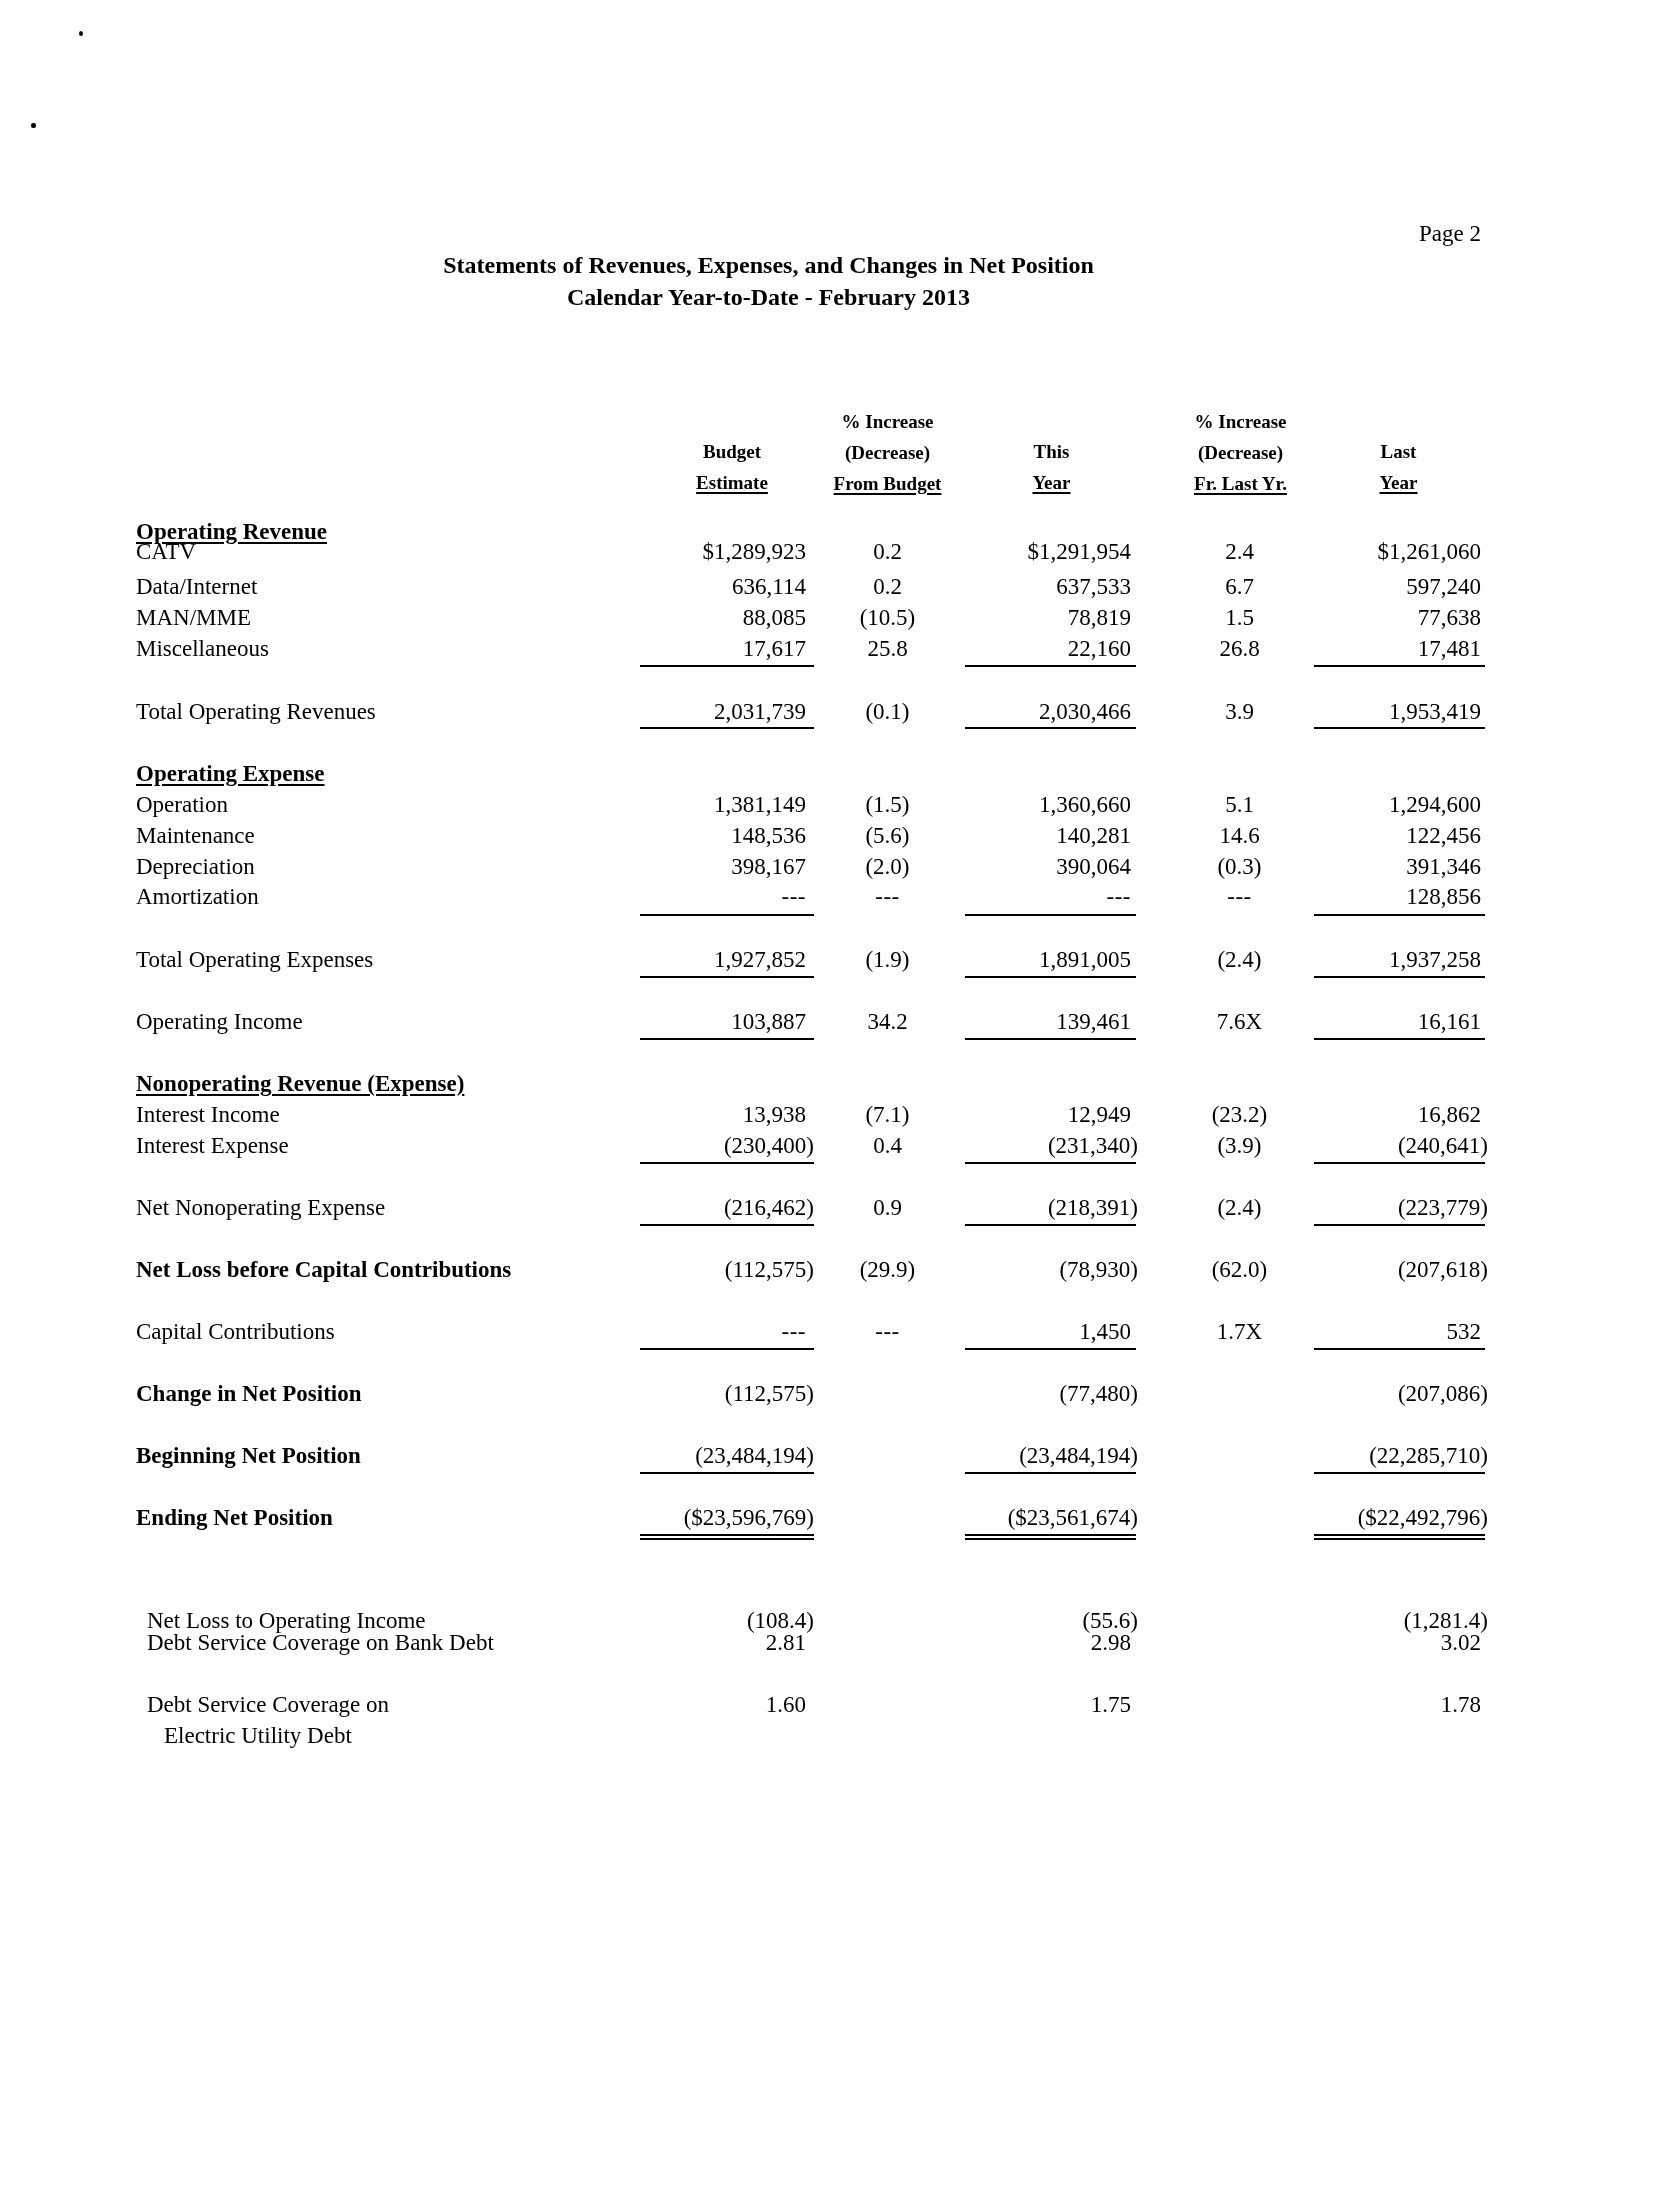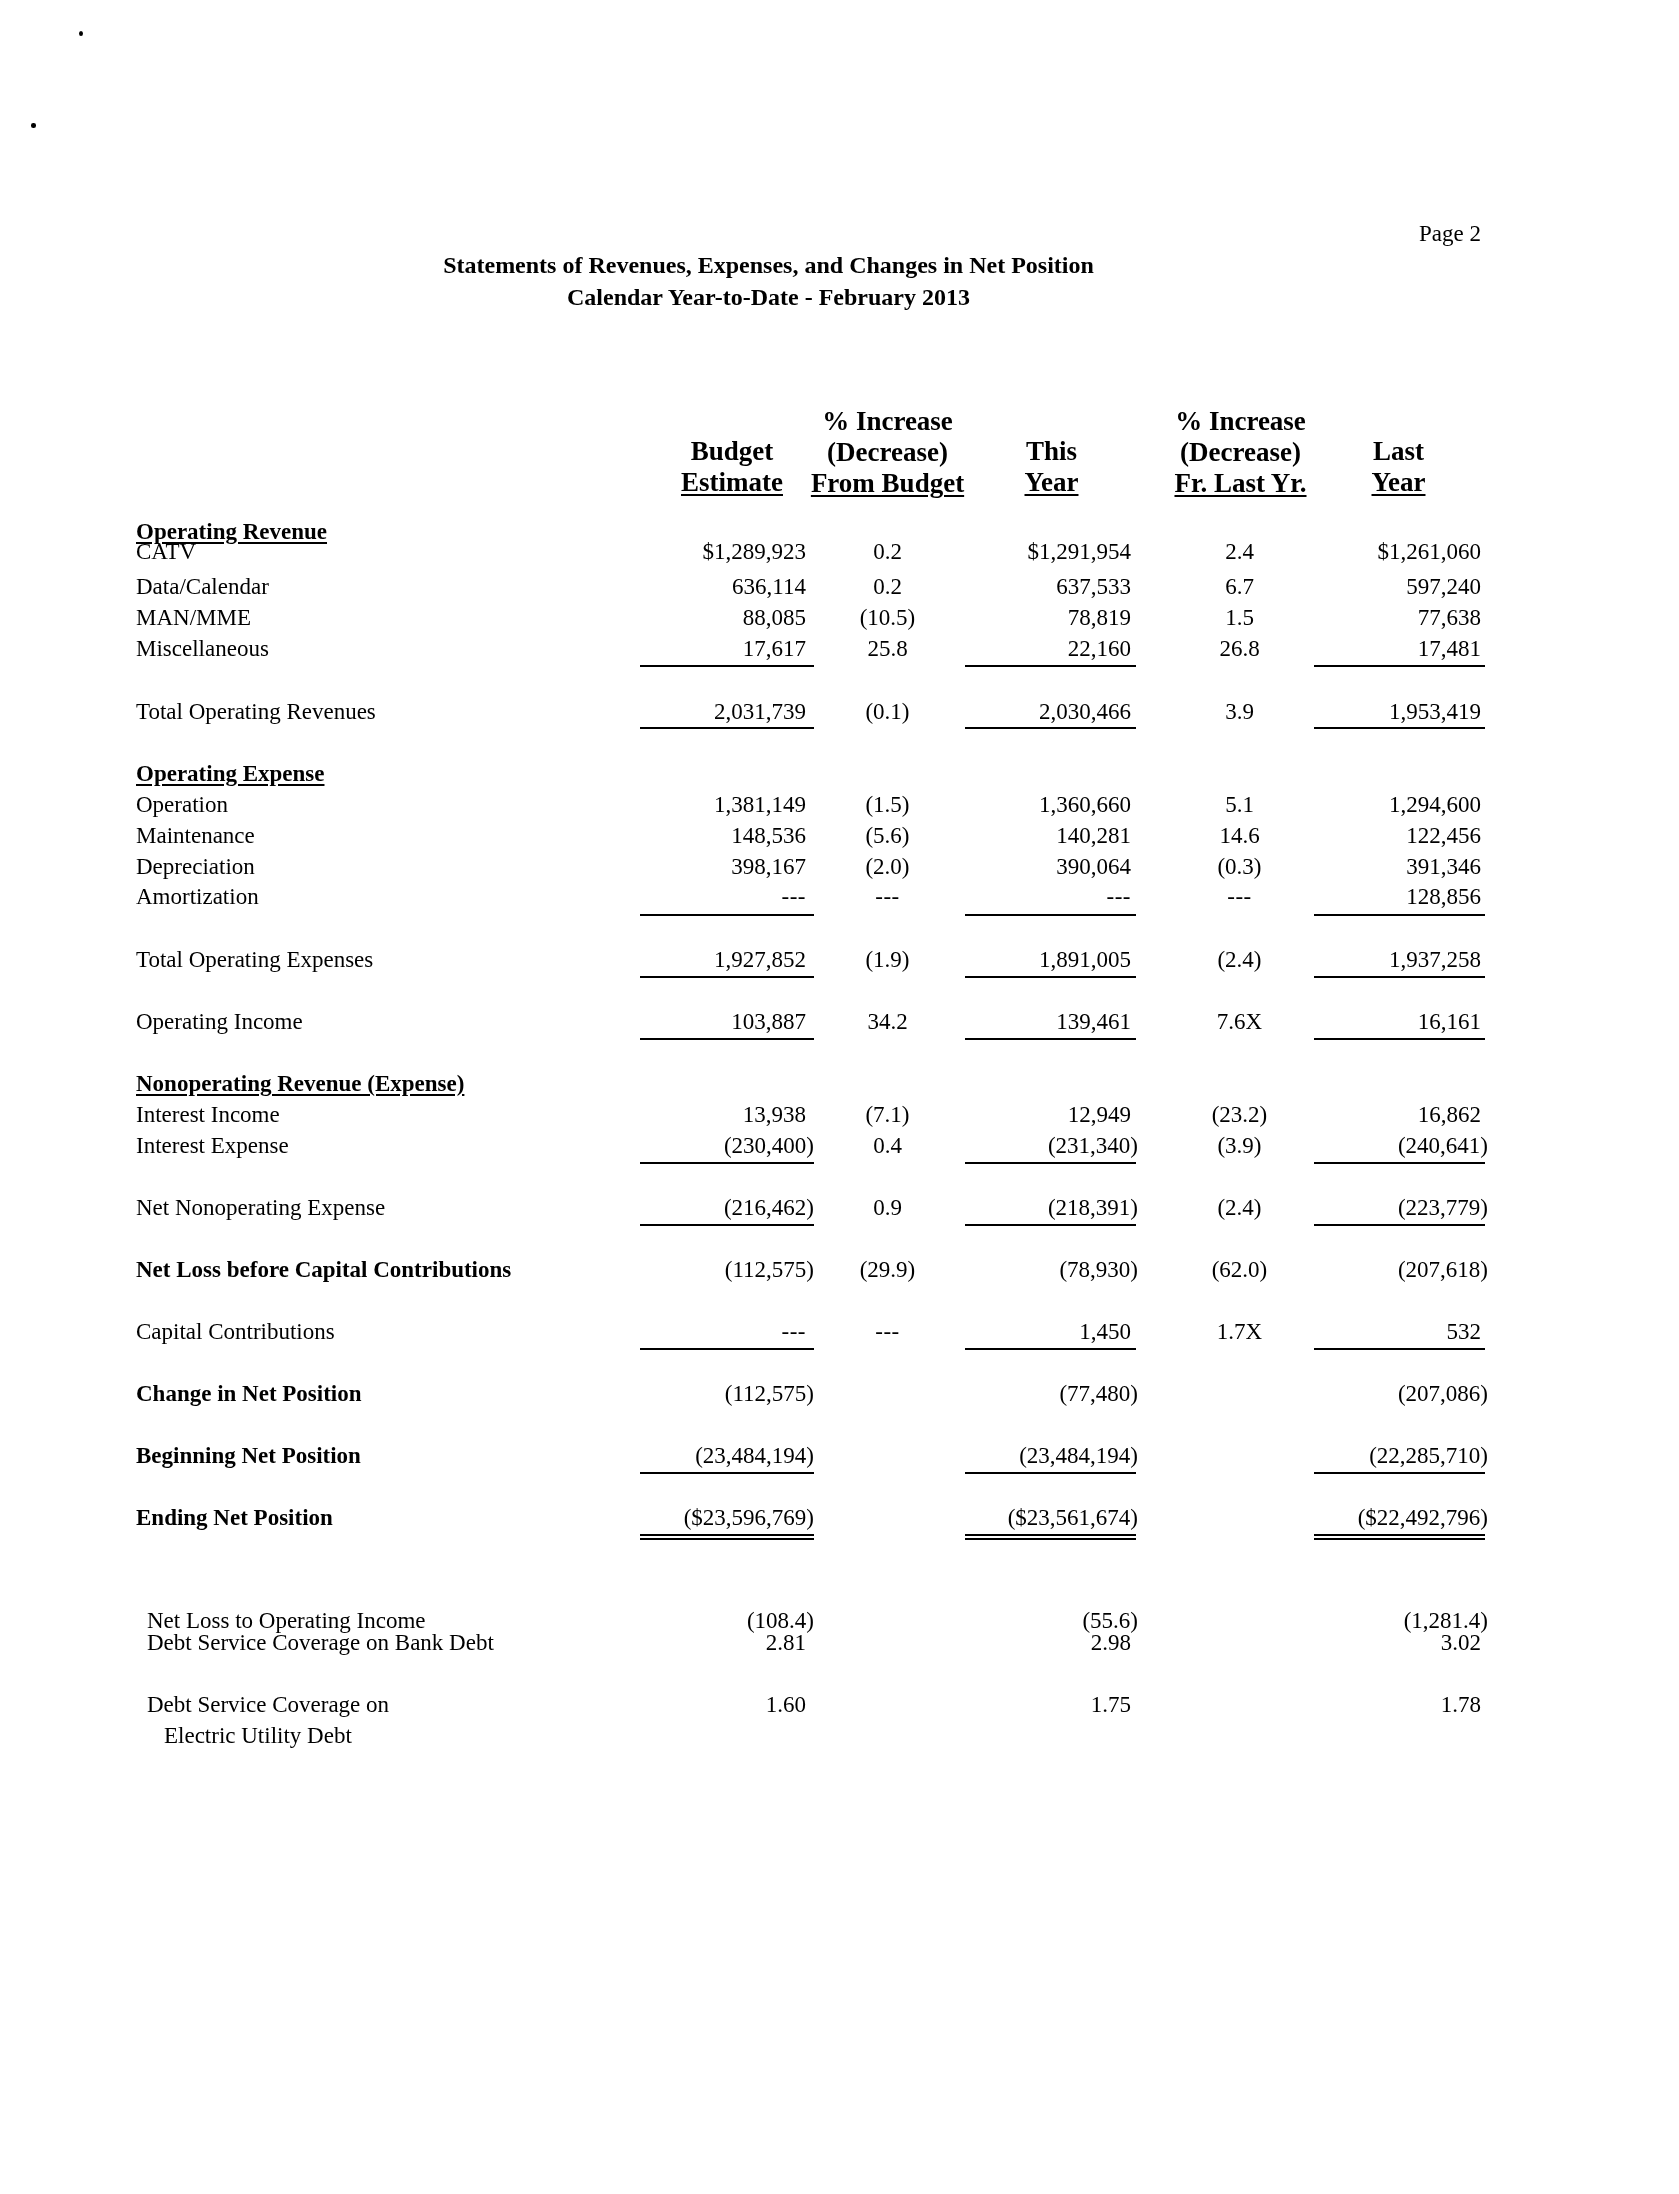--- a/index.html
+++ b/index.html
@@ -6,21 +6,21 @@
   body {
     width: 1679px; height: 2194px; position: relative; overflow: hidden;
     font-family: "Liberation Serif", "DejaVu Serif", serif;
     color: #000000;
   }
   .abs { position: absolute; white-space: nowrap; }
   .speck { position: absolute; background: #000; border-radius: 50%; }
   .page-num { font-size: 23px; right: 198px; top: 221px; }
   .title-wrap { position: absolute; left: 188px; width: 1161px; }
   .title-line { text-align: center; font-weight: bold; font-size: 24px; line-height: 32px; }
-  .hdr { font-weight: bold; font-size: 27px; text-align: center; line-height: 31px; }
+  .hdr { font-weight: bold; font-size: 19px; text-align: center; line-height: 31px; }
   .hdr .ul { text-decoration: underline; text-decoration-thickness: 2px; text-underline-offset: 3px; }
   .row { position: absolute; left: 0; width: 1679px; height: 31px; font-size: 23px; line-height: 31px; }
   .row .lbl { position: absolute; left: 136px; }
   .row .lbl.indent { left: 147px; }
   .row .lbl.bold { font-weight: bold; }
   .row .lbl.section { font-weight: bold; text-decoration: underline; text-decoration-thickness: 2px; text-underline-offset: 3px; }
   .row .c1 { position: absolute; right: 873px; text-align: center; }
   .row .p1 { position: absolute; left: 843px; width: 89px; text-align: center; }
   .row .c2 { position: absolute; right: 548px; text-align: right; }
   .row .p2 { position: absolute; left: 1195px; width: 89px; text-align: center; }
@@ -73,21 +73,21 @@
 
 <div class="row" style="top:536px;">
   <span class="lbl">CATV</span>
   <span class="c1">$1,289,923</span>
   <span class="p1">0.2</span>
   <span class="c2">$1,291,954</span>
   <span class="p2">2.4</span>
   <span class="c3">$1,261,060</span>
 </div>
 <div class="row" style="top:571px;">
-  <span class="lbl">Data/Calendar</span>
+  <span class="lbl">Data/Internet</span>
   <span class="c1">636,114</span>
   <span class="p1">0.2</span>
   <span class="c2">637,533</span>
   <span class="p2">6.7</span>
   <span class="c3">597,240</span>
 </div>
 <div class="row" style="top:602px;">
   <span class="lbl">MAN/MME</span>
   <span class="c1">88,085</span>
   <span class="p1">(10.5)</span>

